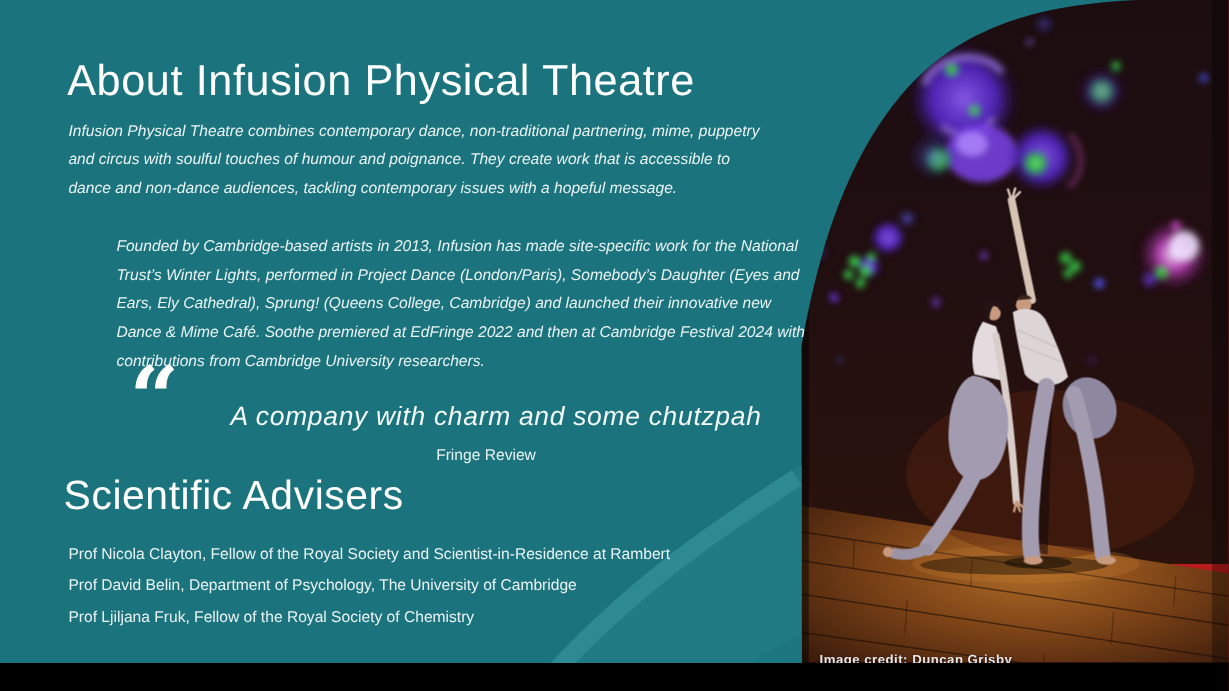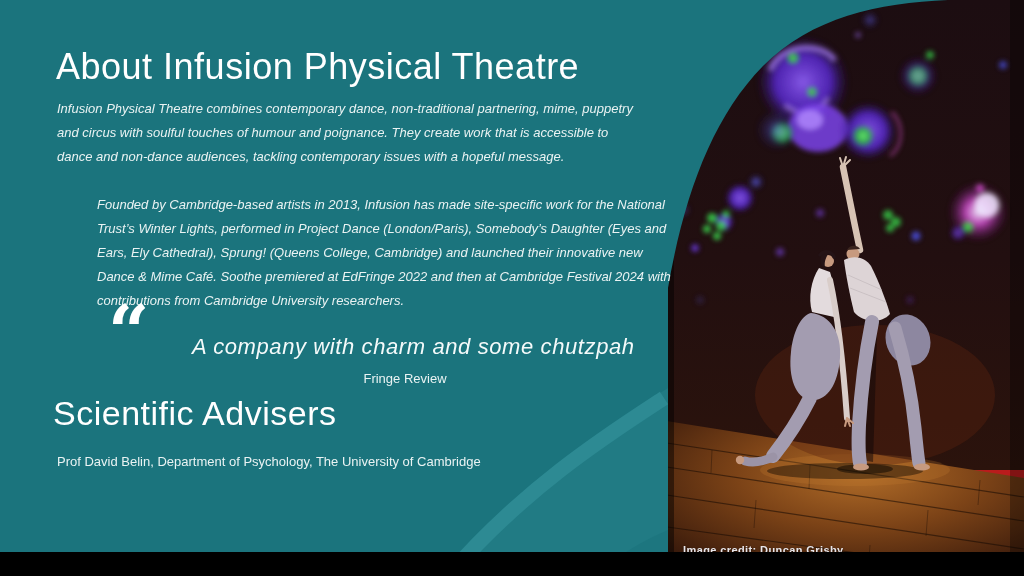--- a/index.html
+++ b/index.html
@@ -217,19 +217,21 @@
 
   <div class="abs para p1">Infusion Physical Theatre combines contemporary dance, non-traditional partnering, mime, puppetry and circus with soulful touches of humour and poignance. They create work that is accessible to dance and non-dance audiences, tackling contemporary issues with a hopeful message.</div>
   <div class="abs para p2">Founded by Cambridge-based artists in 2013, Infusion has made site-specific work for the National Trust’s Winter Lights, performed in Project Dance (London/Paris), Somebody’s Daughter (Eyes and Ears, Ely Cathedral), Sprung! (Queens College, Cambridge) and launched their innovative new Dance &amp; Mime Café.  Soothe premiered at EdFringe 2022 and then at Cambridge Festival 2024 with contributions from Cambridge University researchers.</div>
 
   <div class="abs quote-mark">“</div>
   <div class="abs quote-text">A company with charm and some chutzpah</div>
   <div class="abs quote-attr">Fringe Review</div>
 
   <div class="abs section-title">Scientific Advisers</div>
   <div class="abs advisers">
+    <div>Prof Nicola Clayton, Fellow of the Royal Society and Scientist-in-Residence at Rambert</div>
     <div>Prof David Belin, Department of Psychology, The University of Cambridge</div>
+    <div>Prof Ljiljana Fruk, Fellow of the Royal Society of Chemistry</div>
   </div>
 
   <div class="abs photo-credit">Image credit: Duncan Grisby</div>
   <div class="abs photo-watermark">© Duncan Grisby</div>
 
 </div>
 
 </body></html>

